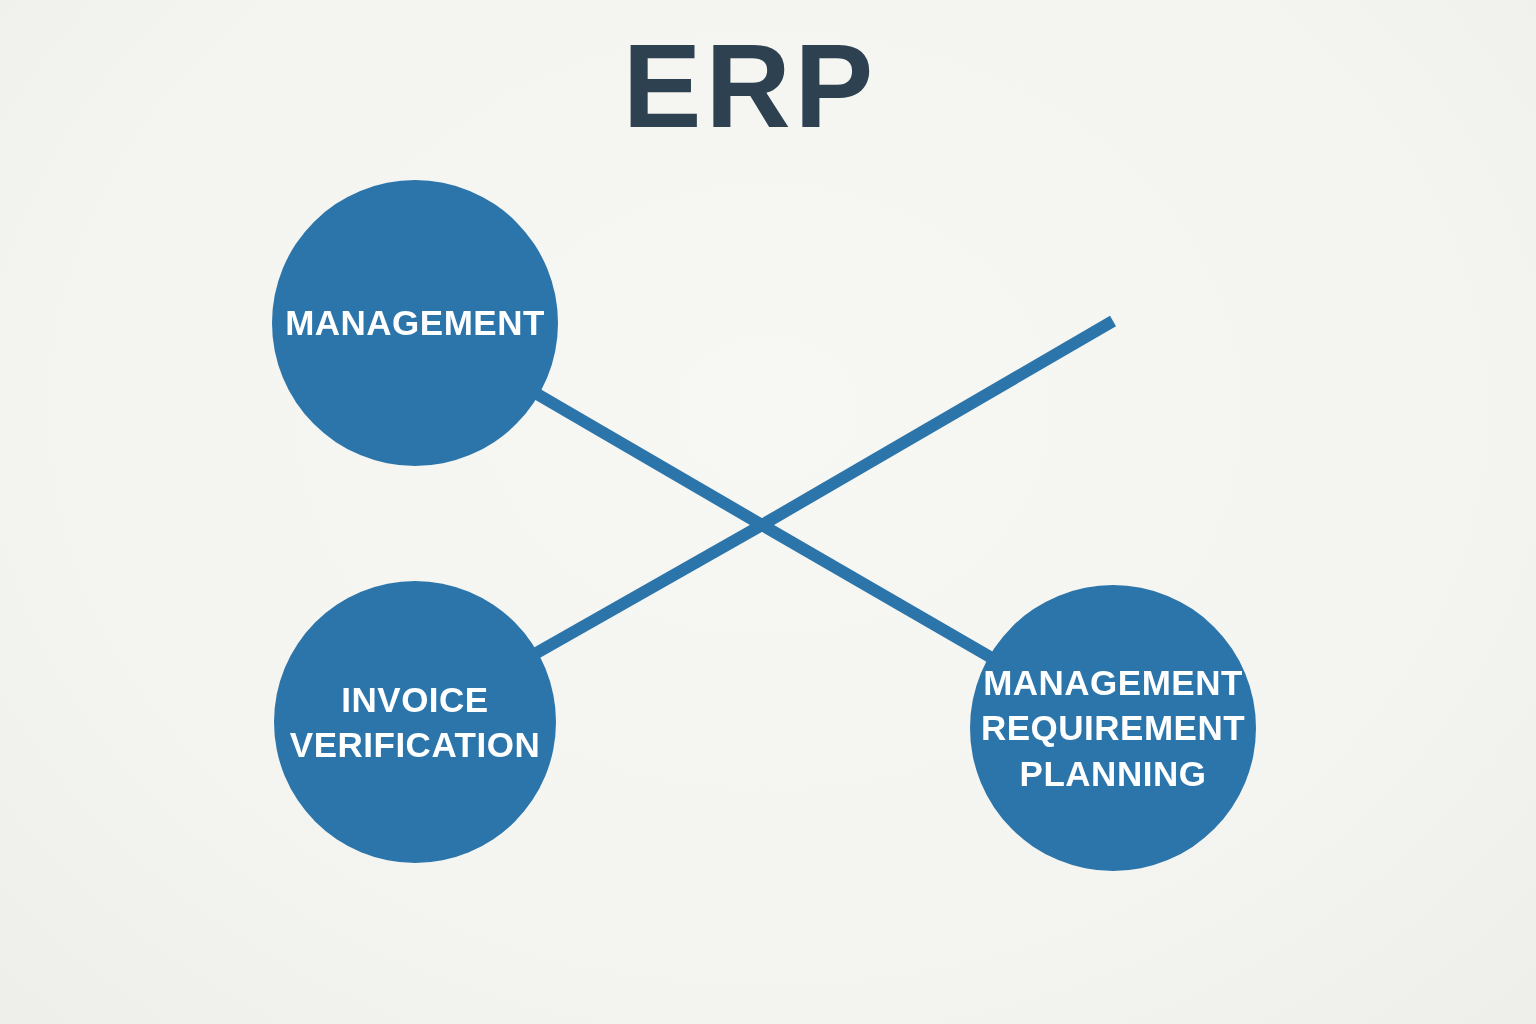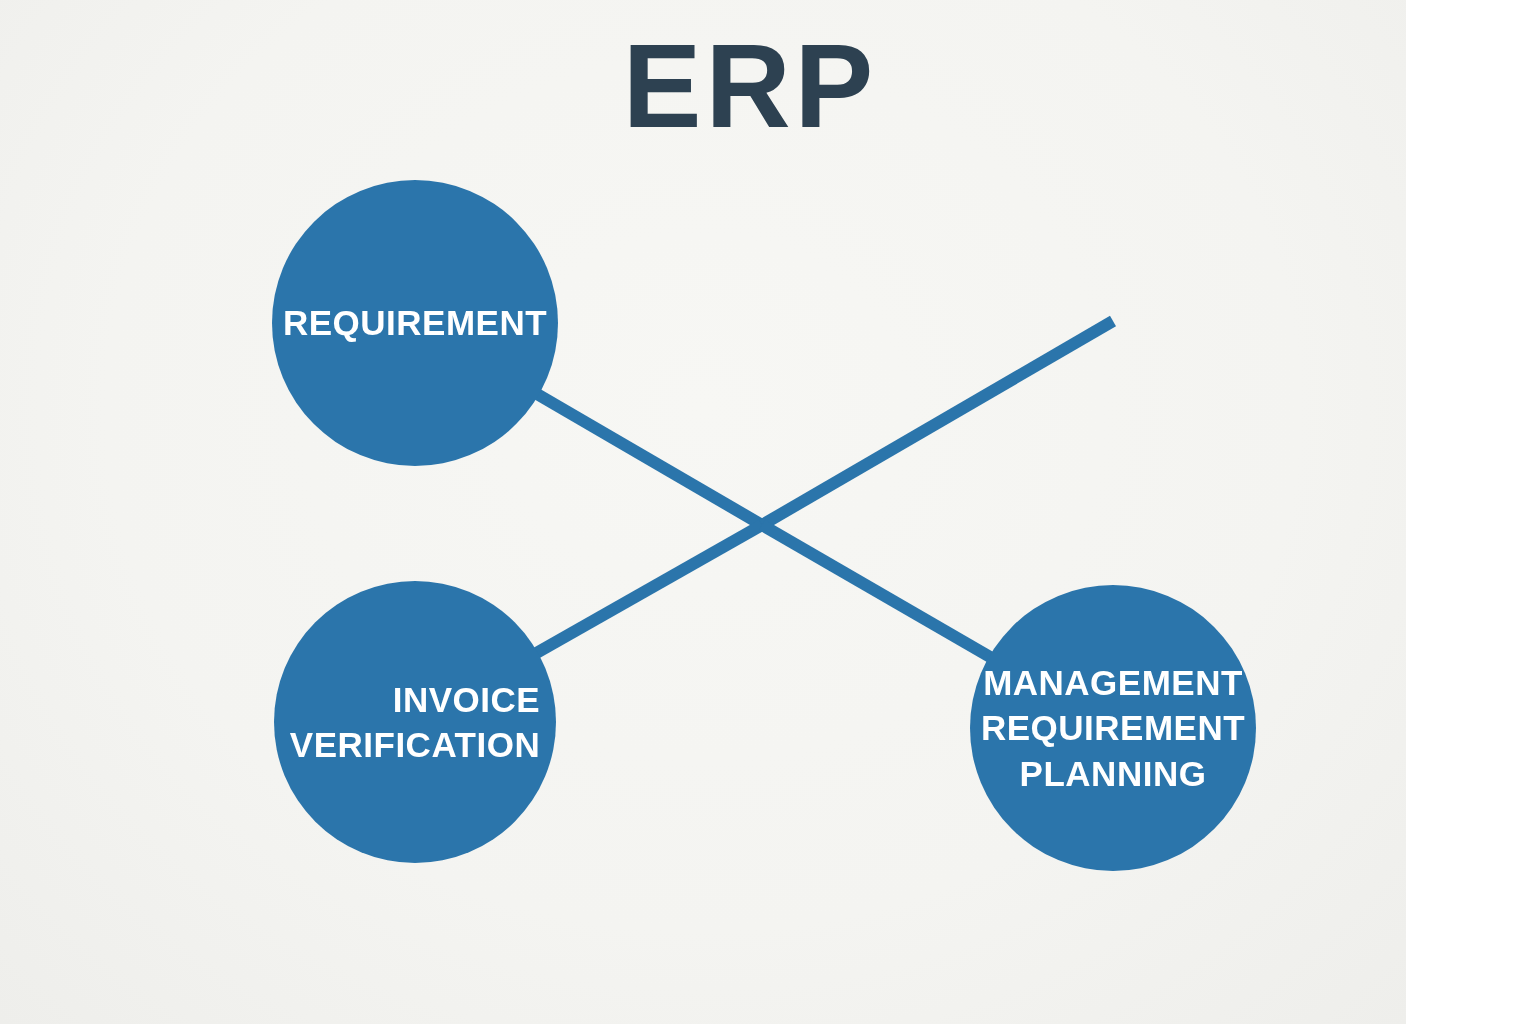--- a/index.html
+++ b/index.html
@@ -9,21 +9,21 @@
     --label: #ffffff;
   }
   * { margin: 0; padding: 0; box-sizing: border-box; }
   html, body {
     width: 1536px; height: 1024px;
     font-family: "Liberation Sans", sans-serif;
     overflow: hidden;
   }
   .canvas {
     position: relative;
-    width: 1406px; height: 1024px;
+    width: 1536px; height: 1024px;
     background: radial-gradient(ellipse at 50% 40%, #f7f7f4 0%, var(--bg) 60%, #eeeeeb 100%);
     text-decoration: underline;
   }
   .diagram-title {
     position: absolute;
     top: 18px; left: 0;
     width: 1500px;
     text-align: center;
     font-size: 118px;
     font-weight: 800;
@@ -69,21 +69,21 @@
   .node.purchasing {
     left: 272px; top: 180px;
     width: 286px; height: 286px;
   }
   .node.inventory {
     left: 972px; top: 180px;
     width: 282px; height: 282px;
   }
   .node.invoice {
     left: 274px; top: 581px;
-    width: 282px; height: 282px; text-align: right;
+    width: 282px; height: 282px;
   }
   .node.materials {
     left: 970px; top: 585px;
     width: 286px; height: 286px;
   }
 </style>
 </head>
 <body>
 
 <div class="canvas">
@@ -92,21 +92,21 @@
 
   <svg class="connectors" viewBox="0 0 1536 1024" xmlns="http://www.w3.org/2000/svg">
     <line x1="762" y1="525" x2="415" y2="323"></line>
     <line x1="762" y1="525" x2="1113" y2="321"></line>
     <line x1="762" y1="525" x2="415" y2="722"></line>
     <line x1="762" y1="525" x2="1113" y2="728"></line>
   </svg>
 
 
   <div class="node purchasing">
-    <span class="node-label">REQUIREMENT</span>
+    <span class="node-label">MANAGEMENT</span>
   </div>
 
 
   <div class="node invoice">
     <span class="node-label">INVOICE VERIFICATION</span>
   </div>
 
   <div class="node materials">
     <span class="node-label">MANAGEMENT REQUIREMENT PLANNING</span>
   </div>

